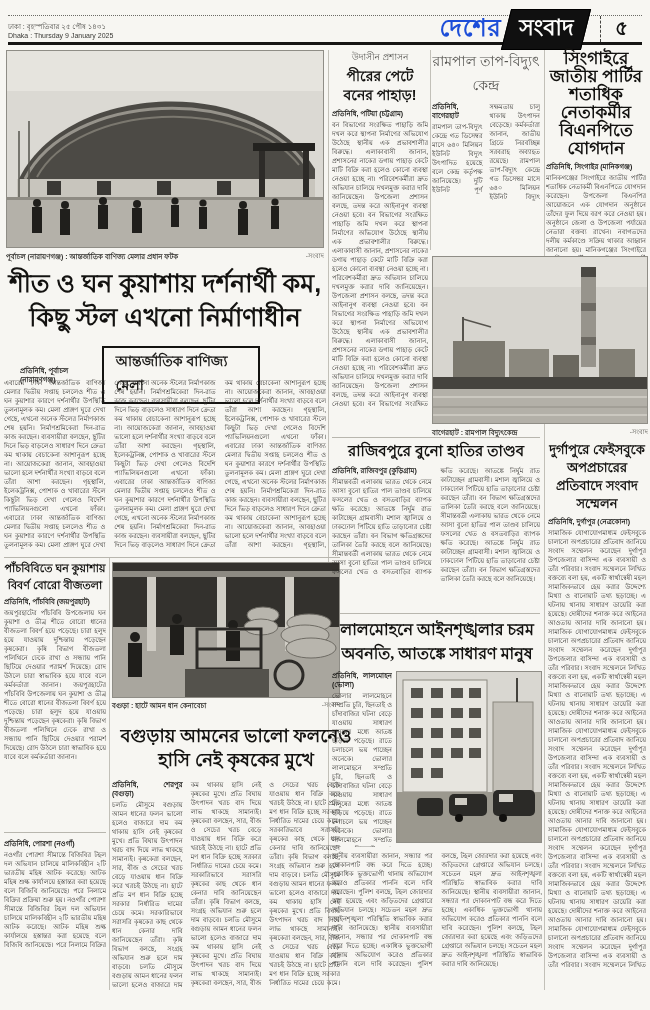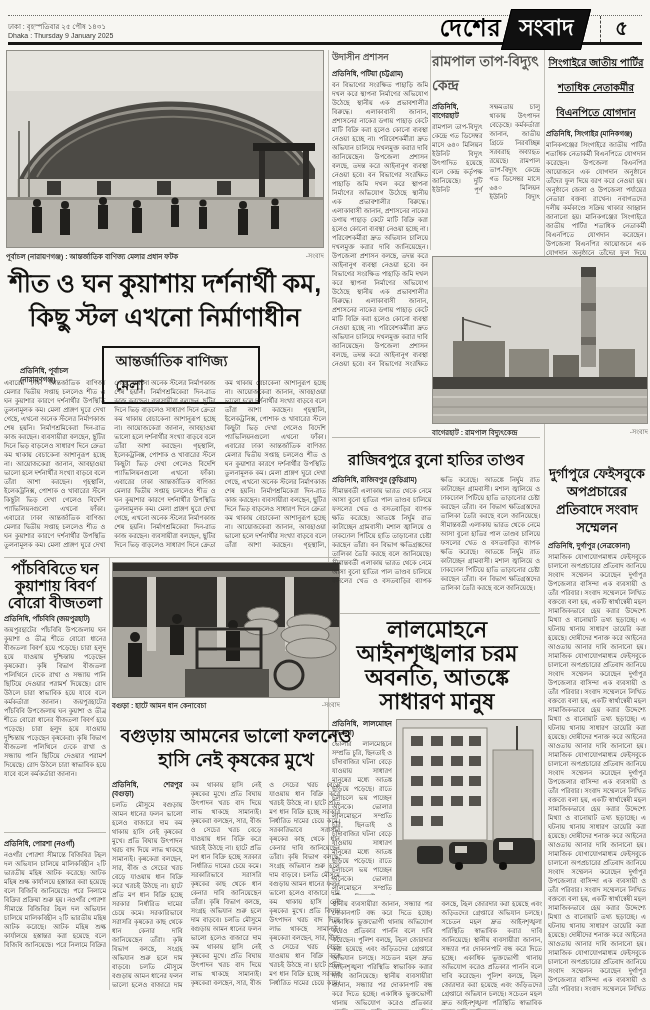--- a/index.html
+++ b/index.html
@@ -10,52 +10,52 @@
     font-family:"Liberation Sans","DejaVu Sans",sans-serif;
   }
   .abs { position:absolute; }
 
   
   .header { position:absolute; left:8px; right:8px; top:15px; height:30px;
     border-top:1px dotted #6b6b66; border-bottom:3px solid #161513;
     display:flex; align-items:center; }
   .dates { flex:1; font-size:7px; line-height:9px; color:#3a3935; padding-top:3px; }
   .masthead { display:flex; align-items:center; gap:4px; margin-right:14px; }
-  .mast-1 { font-size:24px; font-weight:900; letter-spacing:1px; color:#000000;font-family:Liberation Serif, serif; }
+  .mast-1 { font-size:24px; font-weight:900; letter-spacing:1px; color:#1d4ed8;font-family:Liberation Serif, serif; }
   .mast-2 { background:#101010; color:#fdfdfb; font-size:22px; font-weight:900;
     padding:0 12px 2px 12px; transform:skewX(-14deg); border:1px solid #000; }
   .mast-2 span { display:inline-block; transform:skewX(14deg); }
   .pagenum { width:42px; align-self:stretch; display:flex; align-items:center; justify-content:center;
     border-left:1px dashed #44433f; font-size:20px; font-weight:bold; color:#111; }
 
   
   .body-txt { font-size:6.5px; line-height:9px; text-align:justify; color:#2e2d2a; overflow:hidden; }
   .dl { font-weight:bold; font-size:7px; display:block; margin-bottom:2px; color:#1b1a18; }
   .cap-row { display:flex; justify-content:space-between; align-items:flex-start; }
   .cap { font-size:7px; font-weight:bold; color:#33322e; }
   .credit { font-size:6.5px; color:#55544f; }
   .hl { font-weight:800; text-align:center; color:#131210; }
-  .kick { font-weight:bold; color:#555450; }
+  .kick { font-weight:normal; text-align:center; color:#555450; }
   .rule-h { position:absolute; height:1px; background:#b8b6ae; }
   .rule-v { position:absolute; width:1px; background:#c2c0b8; }
   svg { display:block; }
 
   
   .main-photo { left:6px; top:50px; width:318px; height:198px; border:1px solid #8f8d86; }
   .lead-cap { left:6px; top:251px; width:318px; }
   .lead-hl { left:0px; top:266px; width:330px; font-size:25px; line-height:34px; }
   .lead-meta { left:20px; top:346px; width:322px; display:flex; align-items:center; }
   .lead-dl { width:90px; font-size:7px; font-weight:bold; line-height:9px; }
   .kick-box { border:2px solid #141311; padding:2px 12px 4px 12px; font-size:14px; font-weight:800;
     margin:0 auto; background:#f7f6f2; }
   .lead-body { left:4px; top:378px; width:322px; height:176px; column-count:3; column-gap:9px; }
 
   
   .panch { left:4px; top:560px; width:102px; }
-  .panch-hl { font-size:15px; line-height:17px; }
+  .panch-hl { font-size:11px; line-height:17px; }
   .panch-body { height:208px; margin-top:3px; }
   .porsha { left:4px; top:836px; width:102px; }
   .porsha-hl { font-size:12.5px; line-height:17px; }
   .porsha-body { height:108px; margin-top:3px; }
 
   
   .market-photo { left:112px; top:562px; width:228px; height:136px; border:1px solid #8f8d86; }
   .bogura-cap { left:112px; top:700px; width:228px; }
   .bogura-hl { left:120px; top:724px; width:232px; font-size:18px; line-height:24px; }
   .bogura-body { left:112px; top:780px; width:228px; height:212px; column-count:3; column-gap:8px; }
@@ -67,35 +67,35 @@
   .pir-body { height:300px; margin-top:4px; }
 
   .rampal { left:432px; top:50px; width:108px; }
   .rampal-kick { font-size:14px; }
   .rampal-hl { font-size:15px; line-height:21px; margin-top:2px; }
   .rampal-body { height:100px; margin-top:4px; column-count:2; column-gap:7px; }
   .rampal-photo { left:432px; top:256px; width:216px; height:168px; border:1px solid #8f8d86; }
   .rampal-cap { left:432px; top:427px; width:216px; }
 
   .singair { left:546px; top:50px; width:100px; }
-  .singair-hl { font-size:10px; line-height:25px;text-decoration:underline; }
+  .singair-hl { font-size:17px; line-height:18px; }
   .singair-body { height:150px; margin-top:4px; }
 
-  .rajib { left:332px; top:450px; width:208px; }
+  .rajib { left:332px; top:441px; width:208px; }
   .rajib-hl { font-size:15px; line-height:20px; }
   .rajib-body { height:138px; margin-top:5px; column-count:2; column-gap:9px; }
 
   .lal { left:332px; top:618px; width:210px; }
-  .lal-hl { font-size:22px; line-height:24px; }
+  .lal-hl { font-size:16px; line-height:24px;font-family:Liberation Serif, serif; }
   .lal-mid { display:flex; gap:4px; margin-top:5px; }
   .lal-side { width:60px; height:176px; }
   .lal-photo { width:146px; height:172px; border:1px solid #8f8d86; }
   .lal-bottom { margin-top:4px; height:118px; column-count:2; column-gap:9px; }
 
-  .durga { left:548px; top:441px; width:98px;margin-top:24px; }
+  .durga { left:548px; top:441px; width:98px; }
   .durga-hl { font-size:13px; line-height:18px; }
   .durga-body { height:450px; margin-top:4px; }
 </style>
 </head>
 <body>
 
 <div class="header">
   <div class="dates">
     <div>ঢাকা : বৃহস্পতিবার ২৫ পৌষ ১৪৩১</div>
     <div>Dhaka : Thursday 9 January 2025</div>
@@ -218,20 +218,21 @@
   <span class="credit">-সংবাদ</span>
 </div>
 <h2 class="abs bogura-hl hl">বগুড়ায় আমনের ভালো ফলনেও হাসি নেই কৃষকের মুখে</h2>
 <div class="abs bogura-body body-txt">
   <span class="dl">প্রতিনিধি, শেরপুর (বগুড়া)</span>
   <span>চলতি মৌসুমে বগুড়ায় আমন ধানের ফলন ভালো হলেও বাজারে দাম কম থাকায় হাসি নেই কৃষকের মুখে। প্রতি বিঘায় উৎপাদন খরচ বাদ দিয়ে লাভ থাকছে সামান্যই। কৃষকেরা বলছেন, সার, বীজ ও সেচের খরচ বেড়ে যাওয়ায় ধান বিক্রি করে খরচই উঠছে না। হাটে প্রতি মণ ধান বিক্রি হচ্ছে সরকার নির্ধারিত দামের চেয়ে কমে। সরকারিভাবে সরাসরি কৃষকের কাছ থেকে ধান কেনার দাবি জানিয়েছেন তাঁরা। কৃষি বিভাগ বলছে, সংগ্রহ অভিযান শুরু হলে দাম বাড়বে। চলতি মৌসুমে বগুড়ায় আমন ধানের ফলন ভালো হলেও বাজারে দাম কম থাকায় হাসি নেই কৃষকের মুখে। প্রতি বিঘায় উৎপাদন খরচ বাদ দিয়ে লাভ থাকছে সামান্যই। কৃষকেরা বলছেন, সার, বীজ ও সেচের খরচ বেড়ে যাওয়ায় ধান বিক্রি করে খরচই উঠছে না। হাটে প্রতি মণ ধান বিক্রি হচ্ছে সরকার নির্ধারিত দামের চেয়ে কমে। সরকারিভাবে সরাসরি কৃষকের কাছ থেকে ধান কেনার দাবি জানিয়েছেন তাঁরা। কৃষি বিভাগ বলছে, সংগ্রহ অভিযান শুরু হলে দাম বাড়বে। চলতি মৌসুমে বগুড়ায় আমন ধানের ফলন ভালো হলেও বাজারে দাম কম থাকায় হাসি নেই কৃষকের মুখে। প্রতি বিঘায় উৎপাদন খরচ বাদ দিয়ে লাভ থাকছে সামান্যই। কৃষকেরা বলছেন, সার, বীজ ও সেচের খরচ বেড়ে যাওয়ায় ধান বিক্রি করে খরচই উঠছে না। হাটে প্রতি মণ ধান বিক্রি হচ্ছে সরকার নির্ধারিত দামের চেয়ে কমে। সরকারিভাবে সরাসরি কৃষকের কাছ থেকে ধান কেনার দাবি জানিয়েছেন তাঁরা। কৃষি বিভাগ বলছে, সংগ্রহ অভিযান শুরু হলে দাম বাড়বে। চলতি মৌসুমে বগুড়ায় আমন ধানের ফলন ভালো হলেও বাজারে দাম কম থাকায় হাসি নেই কৃষকের মুখে। প্রতি বিঘায় উৎপাদন খরচ বাদ দিয়ে লাভ থাকছে সামান্যই। কৃষকেরা বলছেন, সার, বীজ ও সেচের খরচ বেড়ে যাওয়ায় ধান বিক্রি করে খরচই উঠছে না। হাটে প্রতি মণ ধান বিক্রি হচ্ছে সরকার নির্ধারিত দামের চেয়ে কমে। সরকারিভাবে সরাসরি কৃষকের কাছ থেকে ধান কেনার দাবি জানিয়েছেন তাঁরা। কৃষি বিভাগ বলছে, সংগ্রহ অভিযান শুরু হলে দাম বাড়বে।</span>
 </div>
 
 <div class="abs pir">
   <div class="kick pir-kick">উদাসীন প্রশাসন</div>
+  <h2 class="hl pir-hl">পীরের পেটে বনের পাহাড়!</h2>
   <div class="body-txt pir-body">
     <span class="dl">প্রতিনিধি, পটিয়া (চট্টগ্রাম)</span>
     <span>বন বিভাগের সংরক্ষিত পাহাড়ি জমি দখল করে স্থাপনা নির্মাণের অভিযোগ উঠেছে স্থানীয় এক প্রভাবশালীর বিরুদ্ধে। এলাকাবাসী জানান, প্রশাসনের নাকের ডগায় পাহাড় কেটে মাটি বিক্রি করা হলেও কোনো ব্যবস্থা নেওয়া হচ্ছে না। পরিবেশকর্মীরা দ্রুত অভিযান চালিয়ে দখলমুক্ত করার দাবি জানিয়েছেন। উপজেলা প্রশাসন বলছে, তদন্ত করে আইনানুগ ব্যবস্থা নেওয়া হবে। বন বিভাগের সংরক্ষিত পাহাড়ি জমি দখল করে স্থাপনা নির্মাণের অভিযোগ উঠেছে স্থানীয় এক প্রভাবশালীর বিরুদ্ধে। এলাকাবাসী জানান, প্রশাসনের নাকের ডগায় পাহাড় কেটে মাটি বিক্রি করা হলেও কোনো ব্যবস্থা নেওয়া হচ্ছে না। পরিবেশকর্মীরা দ্রুত অভিযান চালিয়ে দখলমুক্ত করার দাবি জানিয়েছেন। উপজেলা প্রশাসন বলছে, তদন্ত করে আইনানুগ ব্যবস্থা নেওয়া হবে। বন বিভাগের সংরক্ষিত পাহাড়ি জমি দখল করে স্থাপনা নির্মাণের অভিযোগ উঠেছে স্থানীয় এক প্রভাবশালীর বিরুদ্ধে। এলাকাবাসী জানান, প্রশাসনের নাকের ডগায় পাহাড় কেটে মাটি বিক্রি করা হলেও কোনো ব্যবস্থা নেওয়া হচ্ছে না। পরিবেশকর্মীরা দ্রুত অভিযান চালিয়ে দখলমুক্ত করার দাবি জানিয়েছেন। উপজেলা প্রশাসন বলছে, তদন্ত করে আইনানুগ ব্যবস্থা নেওয়া হবে। বন বিভাগের সংরক্ষিত পাহাড়ি জমি দখল করে স্থাপনা নির্মাণের অভিযোগ উঠেছে স্থানীয় এক প্রভাবশালীর বিরুদ্ধে। এলাকাবাসী জানান, প্রশাসনের নাকের ডগায় পাহাড় কেটে মাটি বিক্রি করা হলেও কোনো ব্যবস্থা নেওয়া হচ্ছে না। পরিবেশকর্মীরা দ্রুত অভিযান চালিয়ে দখলমুক্ত করার দাবি জানিয়েছেন। উপজেলা প্রশাসন বলছে, তদন্ত করে আইনানুগ ব্যবস্থা নেওয়া হবে।</span>
   </div>
 </div>
 
 <div class="abs rampal">
   <div class="kick rampal-kick">রামপাল তাপ-বিদ্যুৎ কেন্দ্র</div>
   <div class="body-txt rampal-body">
     <span class="dl">প্রতিনিধি, বাগেরহাট</span>

